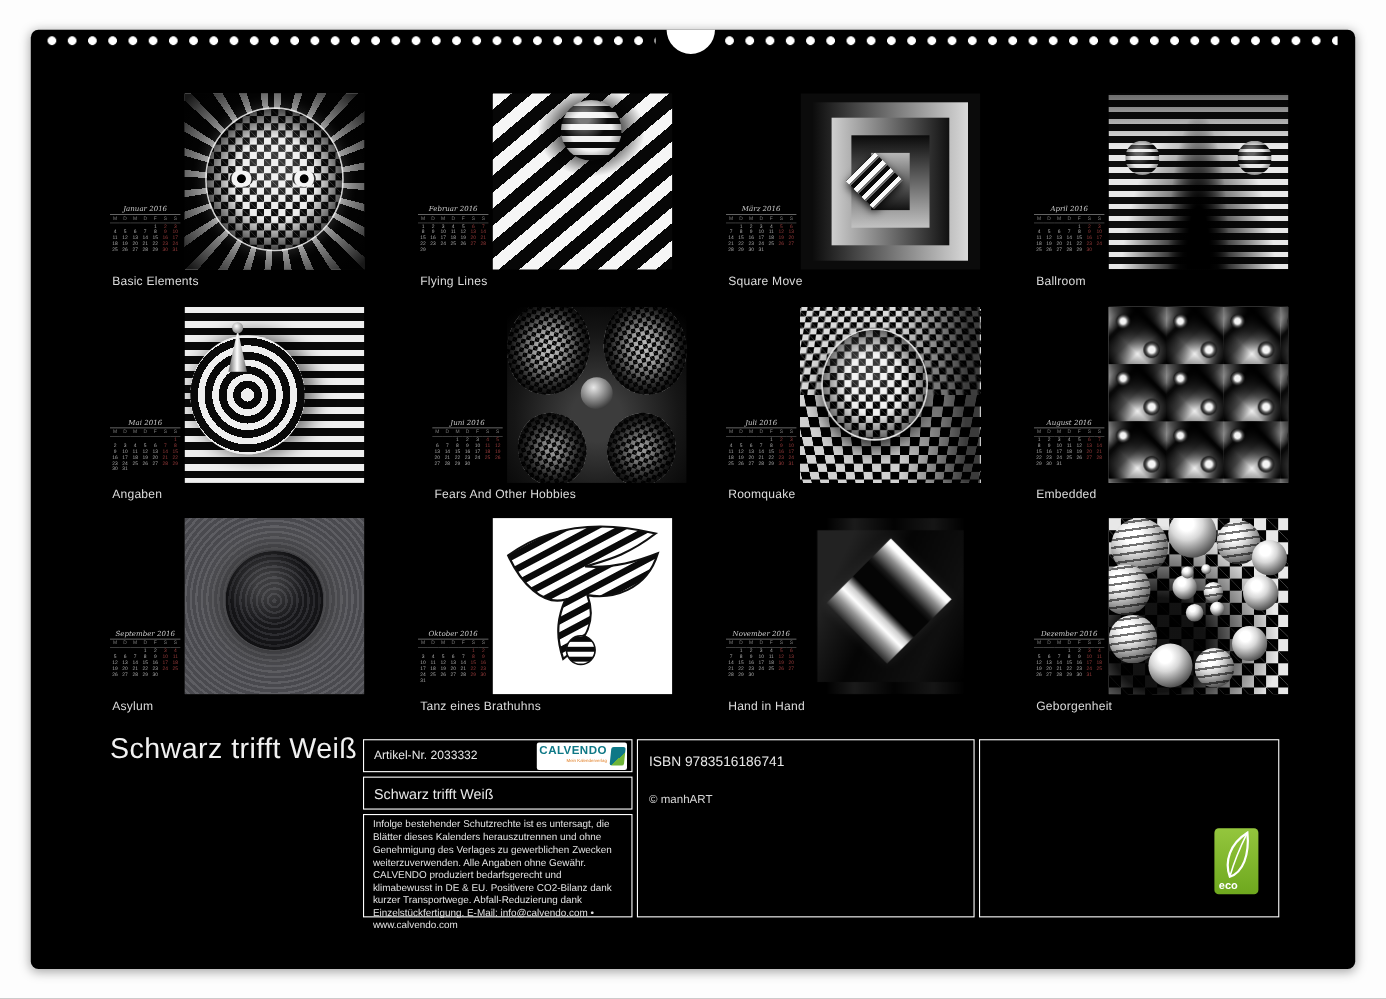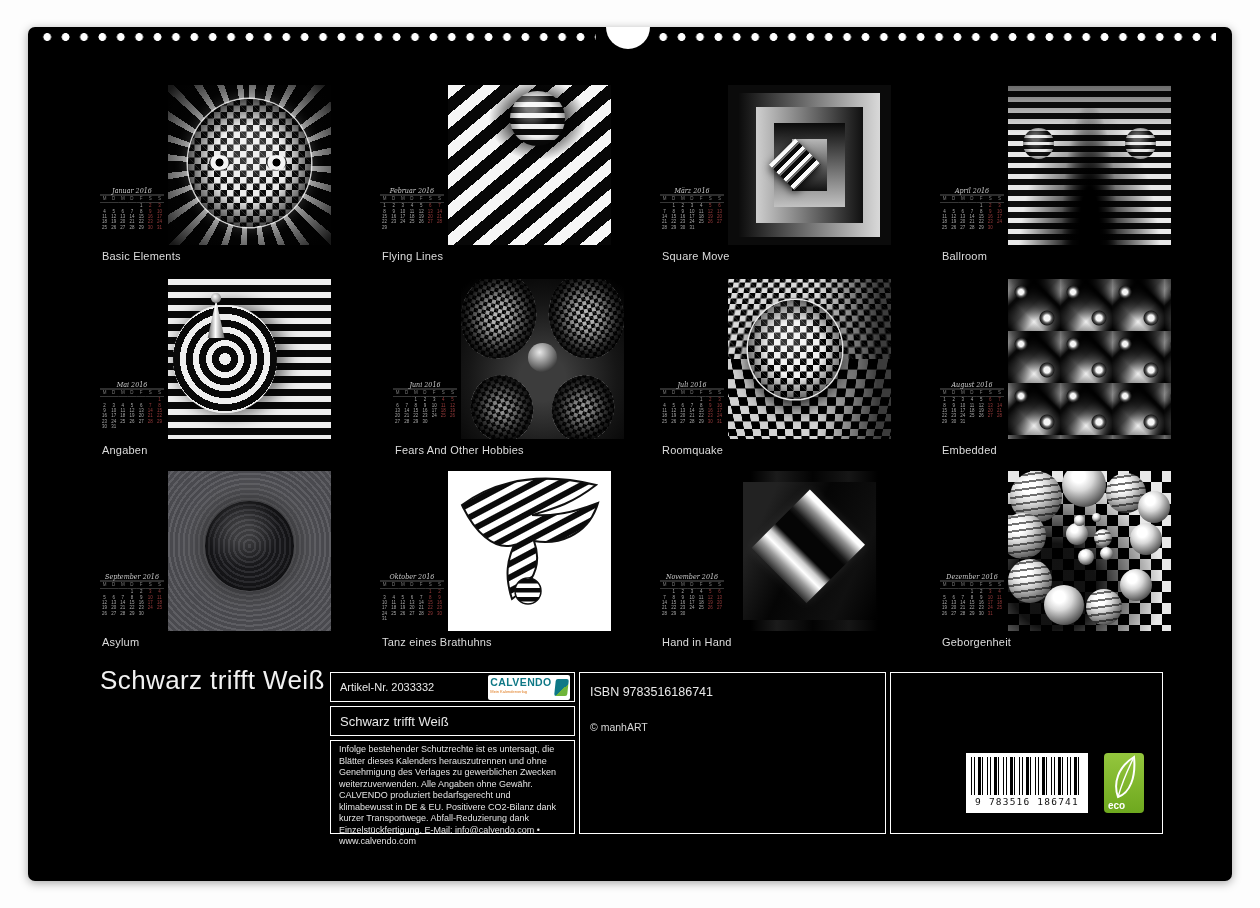--- a/index.html
+++ b/index.html
@@ -194,21 +194,21 @@
            padding:3px 8px;color:#e2e2e2;}
   .b-mid{left:249px;top:0;width:307px;height:162px;}
   .b-mid .isbn{position:absolute;left:10px;top:12px;font-size:12.5px;}
   .b-mid .addr{position:absolute;left:150px;top:10px;font-size:12px;line-height:14px;}
   .b-mid .copy{position:absolute;left:10px;top:48px;font-size:10.5px;color:#d8d8d8;text-align:center;}
   .b-code{left:560px;top:0;width:273px;height:162px;}
 
   
   .cvlogo{width:82px;height:25px;background:#fff;border-radius:2px;display:flex;
           align-items:center;justify-content:center;gap:3px;}
-  .cvtxt{display:flex;flex-direction:column;align-items:flex-start;line-height:10px;}
+  .cvtxt{display:flex;flex-direction:column;align-items:flex-end;line-height:10px;}
   .cvname{font-size:10.5px;font-weight:bold;color:#0e7886;letter-spacing:.4px;}
   .cvtag{font-size:4px;color:#e07b1f;}
   .cvicon{width:13px;height:17px;background:linear-gradient(135deg,#0e7886 60%,#6fb53a 60%);
           border-radius:2px;transform:skewX(-6deg);}
 
   
   .barcode{position:absolute;left:75px;top:80px;width:122px;height:60px;background:#fff;
            padding:4px 5px 2px;box-sizing:border-box;}
   .bars{height:38px;background:repeating-linear-gradient(90deg,
         #000 0 1.5px,#fff 1.5px 3px,#000 3px 4px,#fff 4px 7px,#000 7px 10px,
@@ -924,24 +924,20 @@
     <div class="box b-title">Schwarz trifft Weiß</div>
 
     <div class="box b-legal">Infolge bestehender Schutzrechte ist es untersagt, die Blätter dieses Kalenders herauszutrennen und ohne Genehmigung des Verlages zu gewerblichen Zwecken weiterzuverwenden. Alle Angaben ohne Gewähr. CALVENDO produziert bedarfsgerecht und klimabewusst in DE &amp; EU. Positivere CO2-Bilanz dank kurzer Transportwege. Abfall-Reduzierung dank Einzelstückfertigung. E-Mail: info@calvendo.com • www.calvendo.com</div>
 
     <div class="box b-mid">
       <div class="isbn">ISBN 9783516186741</div>
       <div class="copy">© manhART</div>
     </div>
 
     <div class="box b-code">
-      <div class="barcode">
-        <div class="bars"></div>
-        <div class="digits">9 783516 186741</div>
-      </div>
       <div class="eco">
         <svg width="32" height="46" viewBox="0 0 32 46">
           <path d="M26 2 C10 12 5 28 10 42 C22 38 28 22 26 2 Z" fill="none" stroke="#fff" stroke-width="2"></path>
           <path d="M10 42 C14 28 20 14 26 2" fill="none" stroke="#fff" stroke-width="1.4"></path>
         </svg>
         <span class="ecotxt">eco</span>
       </div>
     </div>
 
   </div>

